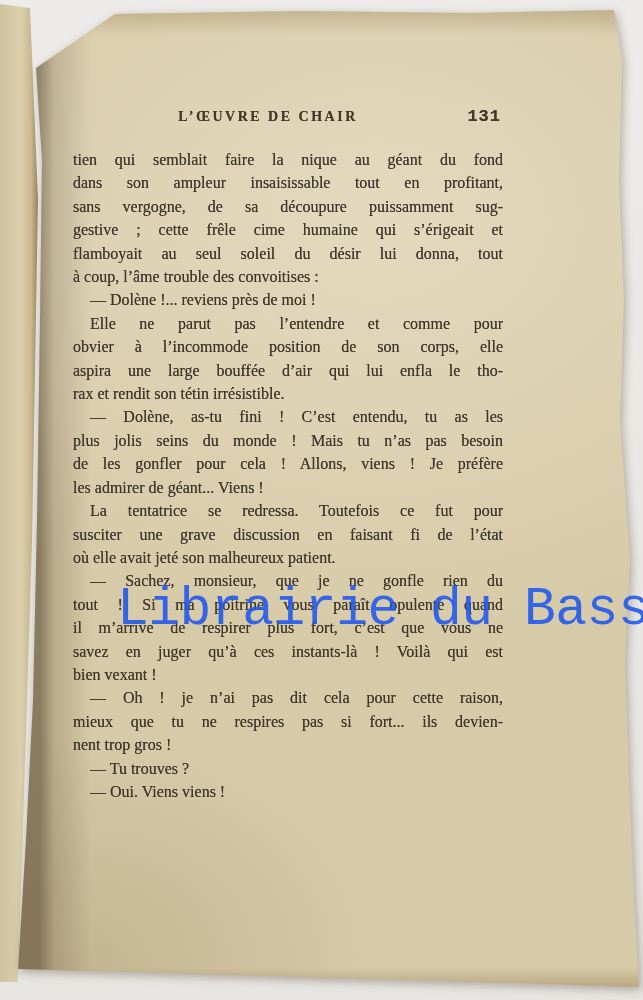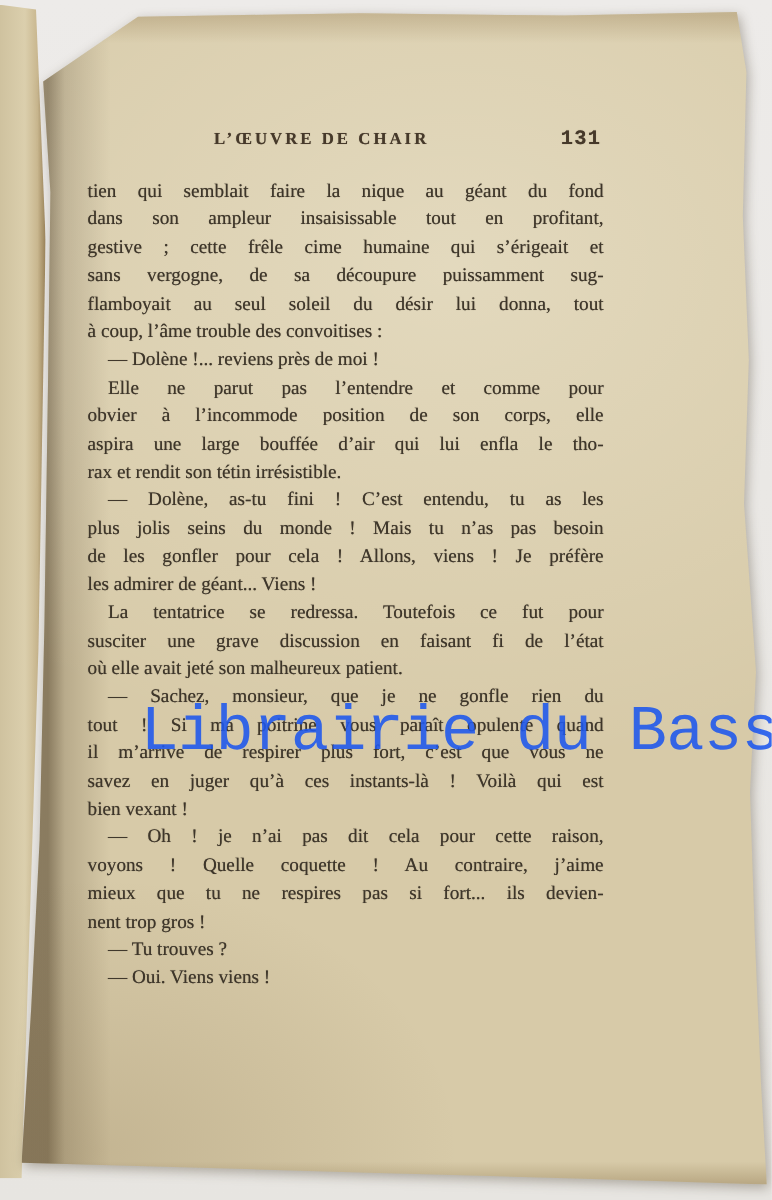--- a/index.html
+++ b/index.html
@@ -69,43 +69,42 @@
   <div class="under-page"></div>
   <div class="page-wrap">
     <div class="page">
       <div class="running-head">
         <div class="title">L’ŒUVRE DE CHAIR</div>
         <div class="folio">131</div>
       </div>
       <div class="body-text" style="color: rgb(62, 54, 42);">
           <div class="line just">tien qui semblait faire la nique au géant du fond</div>
           <div class="line just">dans son ampleur insaisissable tout en profitant,</div>
+          <div class="line just">sans vergogne, de sa découpure puissamment sug-</div>
           <div class="line just">gestive ; cette frêle cime humaine qui s’érigeait et</div>
-          <div class="line just">sans vergogne, de sa découpure puissamment sug-</div>
           <div class="line just">flamboyait au seul soleil du désir lui donna, tout</div>
           <div class="line">à coup, l’âme trouble des convoitises :</div>
           <div class="line indent">— Dolène !... reviens près de moi !</div>
           <div class="line just indent">Elle ne parut pas l’entendre et comme pour</div>
           <div class="line just">obvier à l’incommode position de son corps, elle</div>
           <div class="line just">aspira une large bouffée d’air qui lui enfla le tho-</div>
           <div class="line">rax et rendit son tétin irrésistible.</div>
           <div class="line just indent">— Dolène, as-tu fini ! C’est entendu, tu as les</div>
           <div class="line just">plus jolis seins du monde ! Mais tu n’as pas besoin</div>
           <div class="line just">de les gonfler pour cela ! Allons, viens ! Je préfère</div>
           <div class="line">les admirer de géant... Viens !</div>
           <div class="line just indent">La tentatrice se redressa. Toutefois ce fut pour</div>
           <div class="line just">susciter une grave discussion en faisant fi de l’état</div>
           <div class="line">où elle avait jeté son malheureux patient.</div>
           <div class="line just indent">— Sachez, monsieur, que je ne gonfle rien du</div>
           <div class="line just">tout ! Si ma poitrine vous paraît opulente quand</div>
           <div class="line just">il m’arrive de respirer plus fort, c’est que vous ne</div>
           <div class="line just">savez en juger qu’à ces instants-là ! Voilà qui est</div>
           <div class="line">bien vexant !</div>
           <div class="line just indent">— Oh ! je n’ai pas dit cela pour cette raison,</div>
-          <div class="line just">voyons ! Quelle coquette ! Au contraire, j’aime</div>
           <div class="line just">mieux que tu ne respires pas si fort... ils devien-</div>
           <div class="line">nent trop gros !</div>
           <div class="line indent">— Tu trouves ?</div>
           <div class="line indent">— Oui. Viens viens !</div>
         </div>
     </div>
   </div>
   <div class="watermark" style="color: rgb(29, 87, 238);">Librairie du Bassin</div>
 </div>
 

